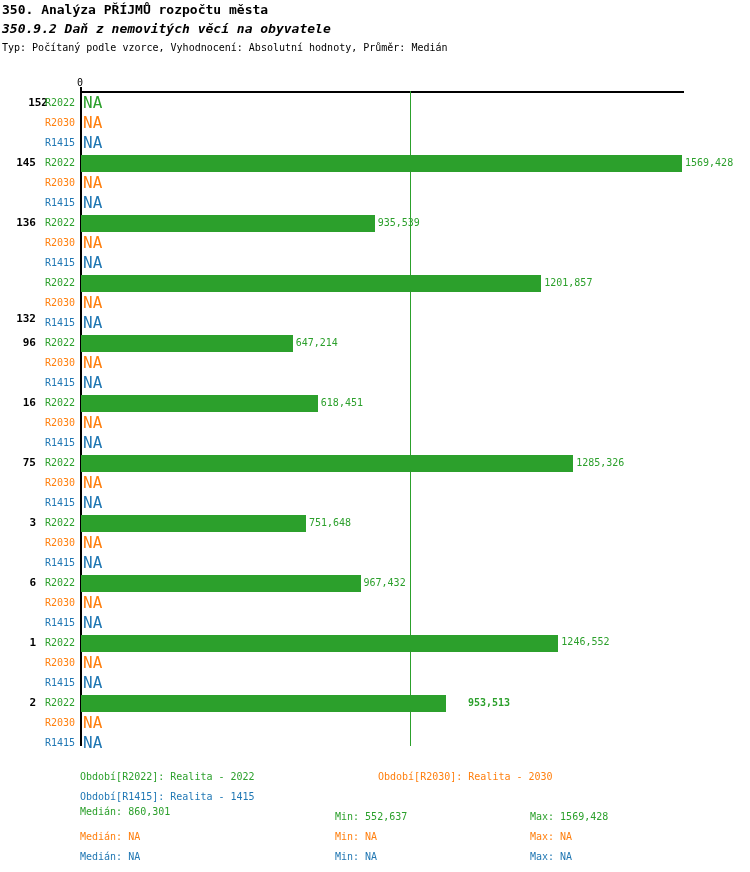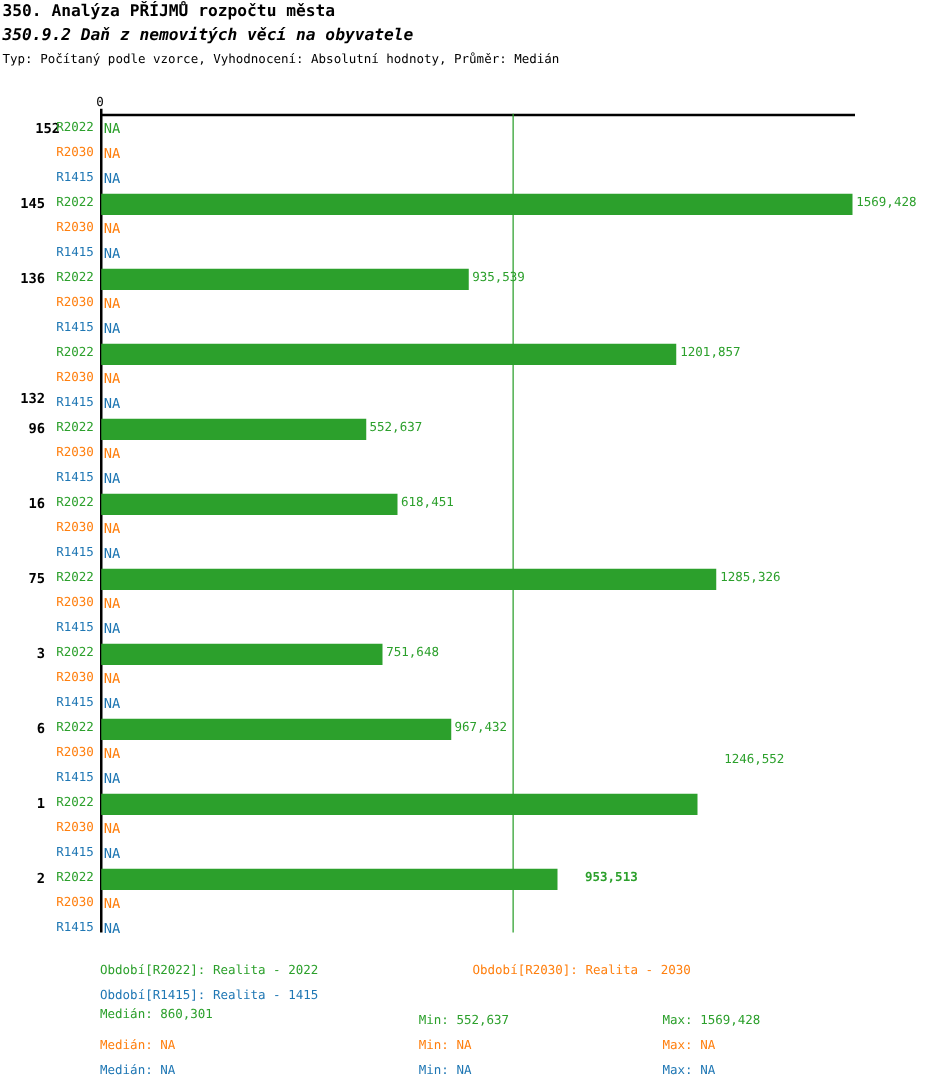--- a/index.html
+++ b/index.html
@@ -100,21 +100,21 @@
     height: 17px;
   }
   .bar-value {
     position: absolute;
     font-size: 10px;
     line-height: 20px;
     white-space: nowrap;
   }
   .na-text {
     position: absolute;
-    font-size: 11px;
+    font-size: 16px;
     line-height: 20px;
     white-space: nowrap;
   }
 
   
   #footer {
     position: absolute;
     left: 0;
     top: 762px;
     width: 750px;
@@ -167,21 +167,21 @@
       <div class="series-label" style="top: 273px; color: rgb(44, 160, 44);">R2022</div>
       <div class="bar" style="left: 81px; top: 275px; width: 460.242px; background: rgb(44, 160, 44);"></div>
       <div class="bar-value" style="left: 544.242px; top: 273px; color: rgb(44, 160, 44);">1201,857</div>
       <div class="series-label" style="top: 293px; color: rgb(255, 127, 14);">R2030</div>
       <div class="na-text" style="left: 83px; top: 293px; color: rgb(255, 127, 14);">NA</div>
       <div class="series-label" style="top: 313px; color: rgb(31, 119, 180);">R1415</div>
       <div class="na-text" style="left: 83px; top: 313px; color: rgb(31, 119, 180);">NA</div>
       <div class="group-label" style="left: 2px; top: 333px;">96</div>
       <div class="series-label" style="top: 333px; color: rgb(44, 160, 44);">R2022</div>
       <div class="bar" style="left: 81px; top: 335px; width: 211.628px; background: rgb(44, 160, 44);"></div>
-      <div class="bar-value" style="left: 295.628px; top: 333px; color: rgb(44, 160, 44);">552,637</div>
+      <div class="bar-value" style="left: 295.628px; top: 333px; color: rgb(44, 160, 44);">647,214</div>
       <div class="series-label" style="top: 353px; color: rgb(255, 127, 14);">R2030</div>
       <div class="na-text" style="left: 83px; top: 353px; color: rgb(255, 127, 14);">NA</div>
       <div class="series-label" style="top: 373px; color: rgb(31, 119, 180);">R1415</div>
       <div class="na-text" style="left: 83px; top: 373px; color: rgb(31, 119, 180);">NA</div>
       <div class="group-label" style="left: 2px; top: 393px;">16</div>
       <div class="series-label" style="top: 393px; color: rgb(44, 160, 44);">R2022</div>
       <div class="bar" style="left: 81px; top: 395px; width: 236.831px; background: rgb(44, 160, 44);"></div>
       <div class="bar-value" style="left: 320.831px; top: 393px; color: rgb(44, 160, 44);">618,451</div>
       <div class="series-label" style="top: 413px; color: rgb(255, 127, 14);">R2030</div>
       <div class="na-text" style="left: 83px; top: 413px; color: rgb(255, 127, 14);">NA</div>
@@ -207,21 +207,21 @@
       <div class="series-label" style="top: 573px; color: rgb(44, 160, 44);">R2022</div>
       <div class="bar" style="left: 81px; top: 575px; width: 279.519px; background: rgb(44, 160, 44);"></div>
       <div class="bar-value" style="left: 363.519px; top: 573px; color: rgb(44, 160, 44);">967,432</div>
       <div class="series-label" style="top: 593px; color: rgb(255, 127, 14);">R2030</div>
       <div class="na-text" style="left: 83px; top: 593px; color: rgb(255, 127, 14);">NA</div>
       <div class="series-label" style="top: 613px; color: rgb(31, 119, 180);">R1415</div>
       <div class="na-text" style="left: 83px; top: 613px; color: rgb(31, 119, 180);">NA</div>
       <div class="group-label" style="left: 2px; top: 633px;">1</div>
       <div class="series-label" style="top: 633px; color: rgb(44, 160, 44);">R2022</div>
       <div class="bar" style="left: 81px; top: 635px; width: 477.357px; background: rgb(44, 160, 44);"></div>
-      <div class="bar-value" style="left: 561.357px; top: 598px; color: rgb(44, 160, 44); margin-left: 18px;">1246,552</div>
+      <div class="bar-value" style="left: 561.357px; top: 632px; color: rgb(44, 160, 44);">1246,552</div>
       <div class="series-label" style="top: 653px; color: rgb(255, 127, 14);">R2030</div>
       <div class="na-text" style="left: 83px; top: 653px; color: rgb(255, 127, 14);">NA</div>
       <div class="series-label" style="top: 673px; color: rgb(31, 119, 180);">R1415</div>
       <div class="na-text" style="left: 83px; top: 673px; color: rgb(31, 119, 180);">NA</div>
       <div class="group-label" style="left: 2px; top: 693px;">2</div>
       <div class="series-label" style="top: 693px; color: rgb(44, 160, 44);">R2022</div>
       <div class="bar" style="left: 81px; top: 695px; width: 365.14px; background: rgb(44, 160, 44);"></div>
       <div class="bar-value" style="left: 468px; top: 693px; color: rgb(44, 160, 44); font-weight: bold;">953,513</div>
       <div class="series-label" style="top: 713px; color: rgb(255, 127, 14);">R2030</div>
       <div class="na-text" style="left: 83px; top: 713px; color: rgb(255, 127, 14);">NA</div>

